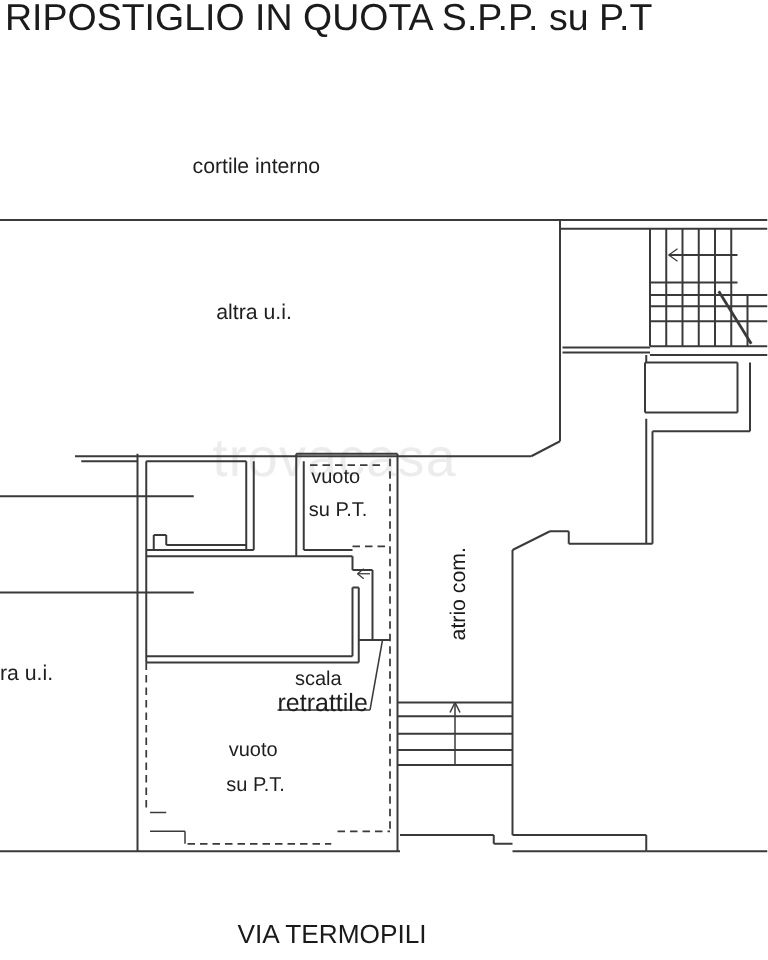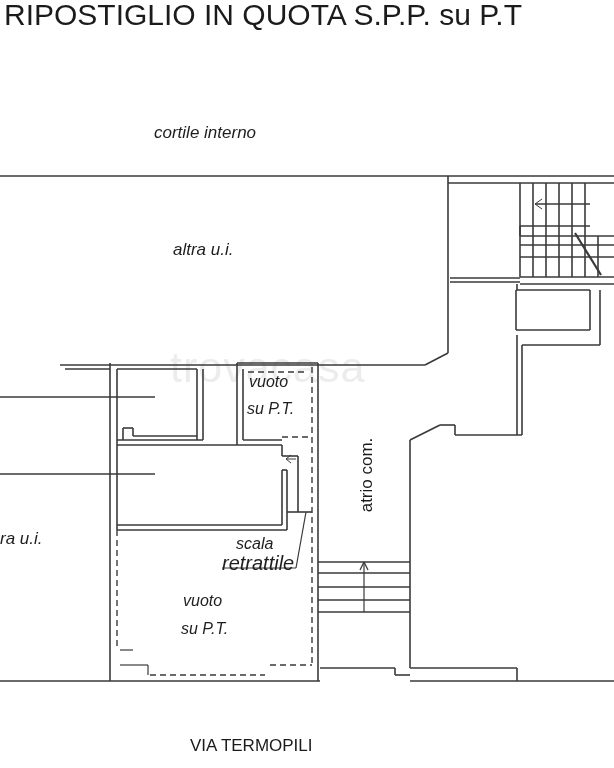--- a/index.html
+++ b/index.html
@@ -1,24 +1,24 @@
 <!DOCTYPE html>
 <html><head>
 <meta charset="utf-8">
 <style>
   html, body { margin: 0; padding: 0; background: #ffffff; }
   body { width: 614px; height: 768px; overflow: hidden; position: relative;
          font-family: "Liberation Sans", sans-serif; color: #1a1a1a; }
   .title { position: absolute; left: 4px; top: -2px; font-size: 30px; letter-spacing: 0px;
            white-space: nowrap; color: #1b1b1b; }
   svg.plan { position: absolute; left: 0; top: 0; }
-  .lbl { position: absolute; white-space: nowrap; color: #1e1e1e; font-size: 17px; font-style: italic; }
+  .lbl { position: absolute; white-space: nowrap; color: #1e1e1e; font-size: 17px; }
   .wm  { position: absolute; left: 170px; top: 343px; font-size: 43px; color: rgba(200,200,200,0.35);
          letter-spacing: 1px; white-space: nowrap; }
-  .street { position: absolute; left: 190px; top: 736px; font-size: 17px; white-space: nowrap; }
+  .street { position: absolute; left: 190px; top: 736px; font-size: 21px; white-space: nowrap; }
   .rot { position: absolute; left: 330px; top: 465px; transform: rotate(-90deg); transform-origin: center;
          font-size: 17px; white-space: nowrap; }
 </style>
 </head>
 <body>
 
 <div class="title">RIPOSTIGLIO IN QUOTA S.P.P. su P.T</div>
 
 <div class="wm">trovacasa</div>
 

